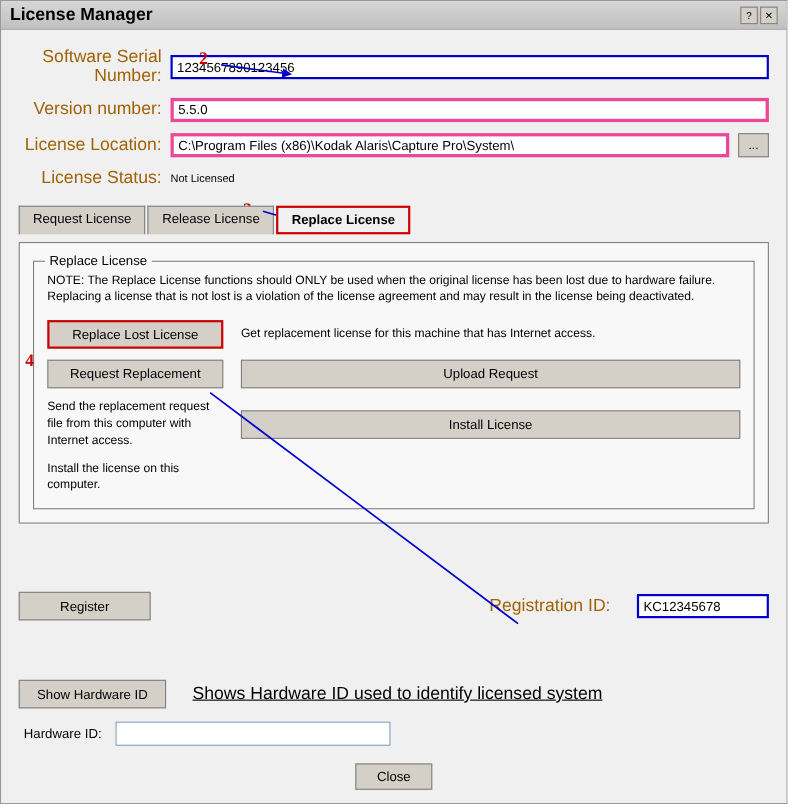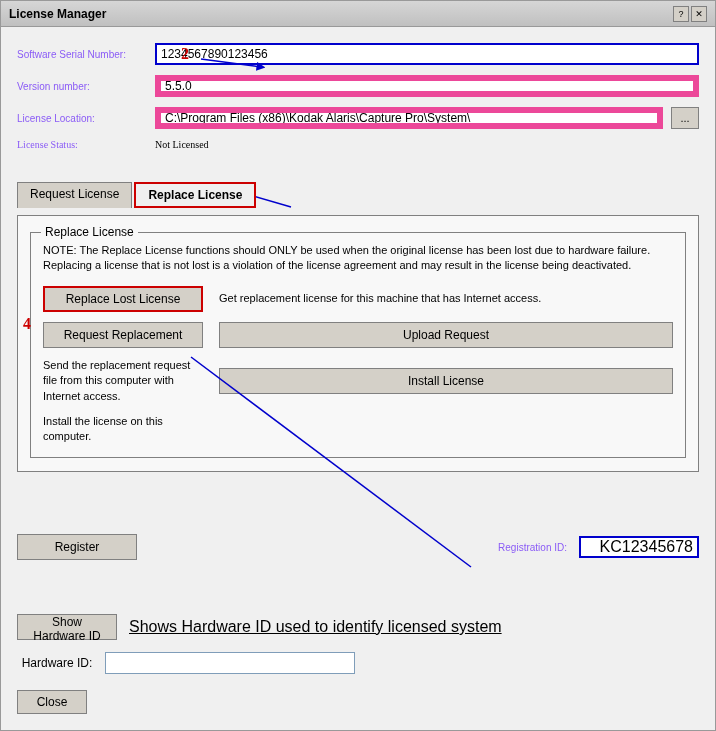--- a/index.html
+++ b/index.html
@@ -27,21 +27,21 @@
       justify-content: space-between;
       border-bottom: 1px solid #999;
       height: 26px;
     }
     .title-bar-left {
       display: flex;
       align-items: center;
       gap: 6px;
     }
     .title-text {
-      font-size: 12px;
+      font-size: 16px;
       font-weight: bold;
       color: #000;
     }
     .title-controls {
       display: flex;
       gap: 2px;
     }
     .title-btn {
       width: 16px;
       height: 16px;
@@ -61,28 +61,28 @@
       gap: 8px;
     }
     .form-row {
       display: flex;
       align-items: center;
       gap: 8px;
       margin-bottom: 2px;
     }
     .form-label {
       width: 130px;
-      text-align: left;
-      color: #8b5cf6;
-      font-size: 10px;
+      text-align: right;
+      color: #a16207;
+      font-size: 16px;
     }
     .form-input {
       flex: 1;
       height: 22px;
-      border: 6px solid #ec4899;
+      border: 3px solid #ec4899;
       padding: 2px 4px;
       font-size: 12px;
       background: white;
     }
     .form-input.highlighted {
       border: 2px solid #0000cc;
     }
     .browse-btn {
       width: 28px;
       height: 22px;
@@ -92,26 +92,25 @@
       font-size: 11px;
       display: flex;
       align-items: center;
       justify-content: center;
     }
     .status-row {
       display: flex;
       align-items: center;
       gap: 8px;
       margin-bottom: 4px;
-      font-family: Liberation Serif, serif;
     }
     .tab-bar {
       display: flex;
       gap: 0;
-      margin-top: 20px;
+      margin-top: 4px;
     }
     .tab {
       padding: 4px 12px;
       background: #d4d0c8;
       border: 1px solid #808080;
       cursor: pointer;
       font-size: 12px;
       margin-right: 2px;
       border-bottom: none;
       position: relative;
@@ -175,41 +174,40 @@
     }
     .bottom-section {
       display: flex;
       flex-direction: column;
       gap: 8px;
       margin-top: 8px;
     }
     .bottom-row {
       display: flex;
       align-items: center;
-      gap: 4px;
+      gap: 16px;
       margin-top: 46px;
     }
     .reg-input {
       width: 120px;
       height: 22px;
       border: 1px solid #7f9db9;
       padding: 2px 4px;
-      font-size: 16px;
+      font-size: 12px;
       background: white;
-      text-align: right;
     }
     .hw-desc {
       font-size: 16px;
       color: #000;
       margin-left: 8px;
       text-decoration: underline;
     }
     .footer-row {
       display: flex;
-      justify-content: flex-start;
+      justify-content: center;
       margin-top: 8px;
     }
     .close-btn {
       width: 70px;
       height: 24px;
       background: #d4d0c8;
       border: 1px solid #808080;
       cursor: pointer;
       font-size: 12px;
     }
@@ -284,20 +282,23 @@
     <div class="status-row">
       <span class="form-label">License Status:</span>
       <span style="color:#000;font-size:10px;">Not Licensed</span>
     </div>
 
     <span class="step-number" style="left: 220px; top: 155px;">3</span>
 
     <div class="tab-bar">
       <div class="tab">
         <span>Request License</span>
+      </div>
+      <div class="tab">
+        <span>Release License</span>
       </div>
       <div class="tab active">
         <span>Replace License</span>
       </div>
     </div>
 
     <div class="tab-content">
       <div class="group-box">
         <span class="group-box-title">Replace License</span>
         <p class="group-note">NOTE: The Replace License functions should ONLY be used when the original license has been lost due to hardware failure. Replacing a license that is not lost is a violation of the license agreement and may result in the license being deactivated.</p>
@@ -333,21 +334,21 @@
       <div class="bottom-row">
         <button class="action-btn" style="width:120px;">
           <span>Register</span>
         </button>
         <span style="flex:1;"></span>
         <span class="form-label" style="width:auto;margin-right:8px;">Registration ID:</span>
         <input type="text" class="reg-input" style="border: 2px solid rgb(0, 0, 204);" value="KC12345678">
       </div>
 
       <div class="bottom-row">
-        <button class="action-btn" style="width:100px;">
+        <button class="action-btn" style="width:134px;">
           <span>Show Hardware ID</span>
         </button>
         <span class="hw-desc">Shows Hardware ID used to identify licensed system</span>
       </div>
 
       <div class="hw-id-row">
         <span class="hw-id-label">Hardware ID:</span>
         <input type="text" class="hw-id-input" value="" style="">
       </div>
     </div>

